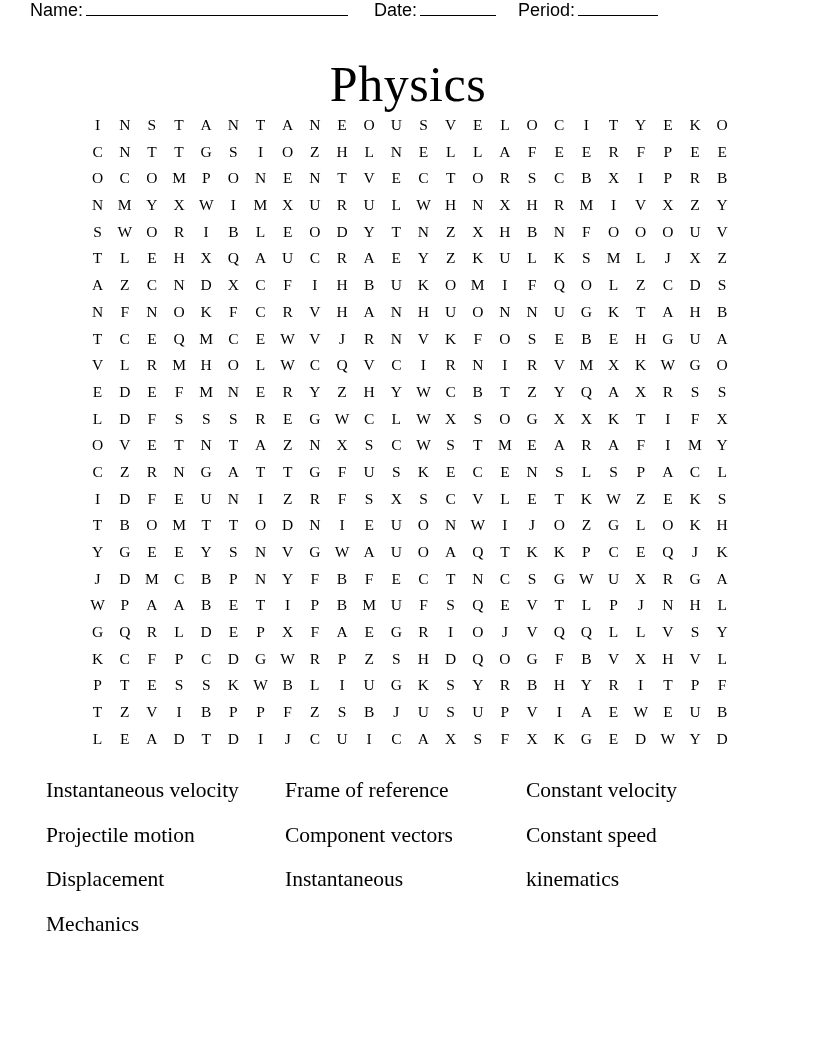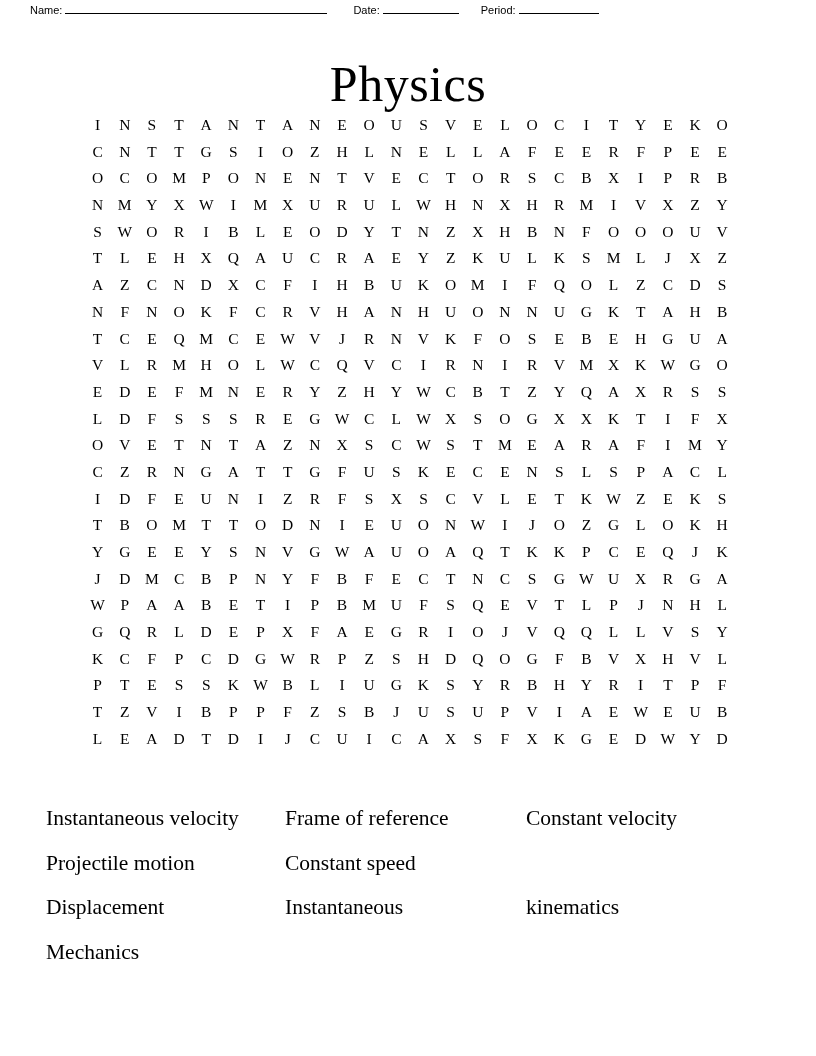--- a/index.html
+++ b/index.html
@@ -19,21 +19,21 @@
   
   .header-row {
     position: absolute;
     top: 0px;
     left: 0;
     width: 816px;
     height: 26px;
     display: flex;
     align-items: flex-start;
     font-family: "Liberation Sans", "DejaVu Sans", sans-serif;
-    font-size: 11px;
+    font-size: 18px;
     line-height: 20px;
     white-space: pre;
   }
   .field {
     display: inline-flex;
     align-items: baseline;
     white-space: pre;
   }
   .field-label { white-space: pre; }
   .rule {
@@ -96,21 +96,20 @@
   .word-row {
     display: flex;
     height: 44.7px;
     align-items: flex-start;
   }
   .word-cell {
     font-size: 21.5px;
     line-height: 28px;
     font-family: "Liberation Serif", "DejaVu Serif", serif;
     white-space: pre;
-    margin-top: 28px;
   }
   .word-col-0 { width: 239px; }
   .word-col-1 { width: 241px; }
   .word-col-2 { width: 240px; }
 </style>
 </head>
 <body>
 
 <div class="header-row">
   <span class="pad-left"></span>
@@ -765,20 +764,21 @@
   </div>
 
 <div class="word-list" id="word-list">
     <div class="word-row">
       <span class="word-cell word-col-0">Instantaneous velocity</span>
       <span class="word-cell word-col-1">Frame of reference</span>
       <span class="word-cell word-col-2">Constant velocity</span>
     </div>
     <div class="word-row">
       <span class="word-cell word-col-0">Projectile motion</span>
+      <span class="word-cell word-col-1">Component vectors</span>
       <span class="word-cell word-col-2">Constant speed</span>
     </div>
     <div class="word-row">
       <span class="word-cell word-col-0">Displacement</span>
       <span class="word-cell word-col-1">Instantaneous</span>
       <span class="word-cell word-col-2">kinematics</span>
     </div>
     <div class="word-row">
       <span class="word-cell word-col-0">Mechanics</span>
     </div>

